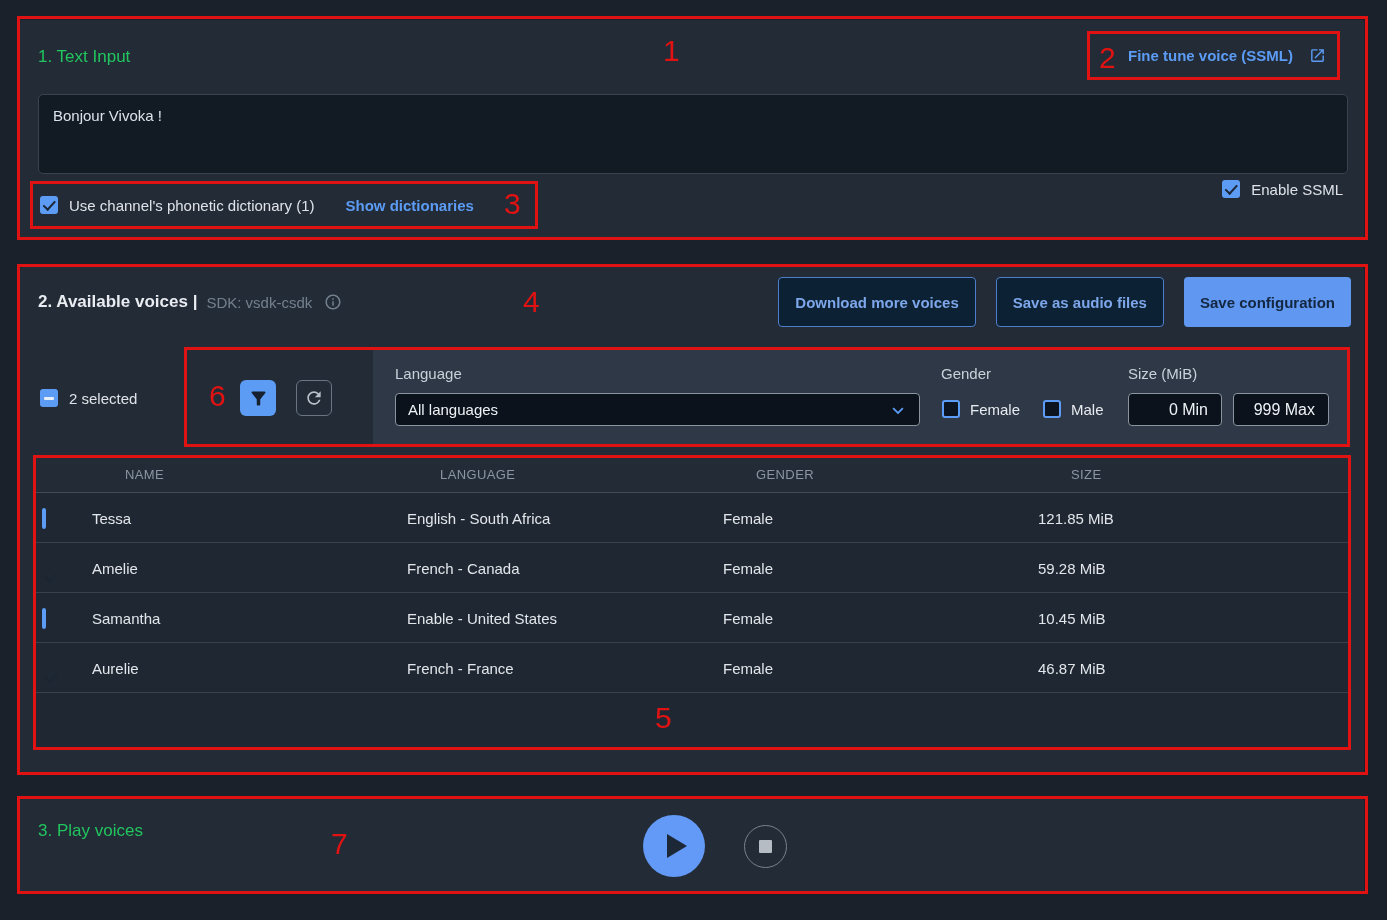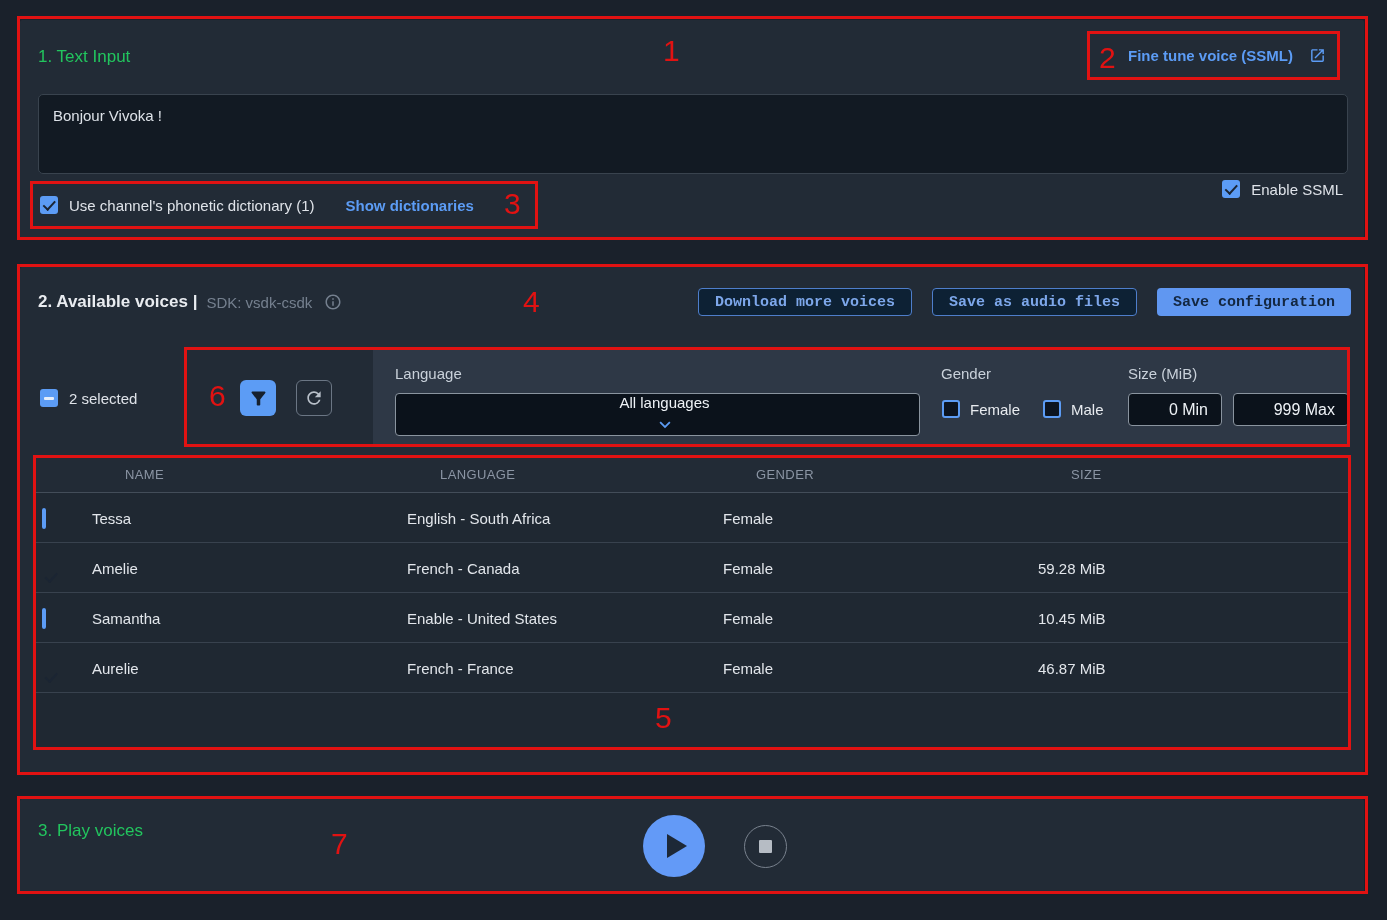--- a/index.html
+++ b/index.html
@@ -40,38 +40,38 @@
   .cb.indet::after { content: ""; position: absolute; left: 4px; top: 7.5px; width: 10px; height: 3px;
     background: #e6eefb; border-radius: 1px; }
 
   
   .p2-header { position: absolute; left: 18px; right: 13px; top: 17px; height: 36px;
     display: flex; align-items: center; justify-content: space-between; }
   .p2-title-grp { display: flex; align-items: center; gap: 9px; }
   .p2-title { font-size: 17px; font-weight: bold; color: #e9ecf0; }
   .sdk { font-size: 15px; color: #75808f; }
   .btn-grp { display: flex; gap: 20px; }
-  .btn { height: 28px; padding: 0 16px; border-radius: 4px; font-size: 15px; font-weight: bold;
-    display: flex; align-items: center; cursor: pointer; border: none; font-family: Liberation Mono, monospace; }
+  .btn { height: 50px; padding: 0 16px; border-radius: 4px; font-size: 15px; font-weight: bold;
+    display: flex; align-items: center; cursor: pointer; border: none; font-family: Liberation Sans, sans-serif; }
   .btn.outlined { background: #0d2134; border: 1px solid #4e7ecb; color: #7da7ea; }
   .btn.primary { background: #6097f1; color: #132741; }
 
   .selected-row { position: absolute; left: 20px; top: 122px; display: flex; align-items: center; }
   .selected-row .lbl { margin-left: 11px; font-size: 15px; color: #dfe3e9; }
 
   
   .icon-btn { position: absolute; width: 36px; height: 36px; border-radius: 6px;
     display: flex; align-items: center; justify-content: center; cursor: pointer; }
   .filter-btn { left: 220px; top: 113px; background: #5c9cf5; }
   .refresh-btn { left: 276px; top: 113px; background: transparent; border: 1px solid #6b7684; }
   .filter-strip { position: absolute; left: 353px; top: 83px; width: 976px; height: 95px; background: #2e3846; }
   .fs-label { position: absolute; font-size: 15px; color: #c9d1da; }
-  .dropdown { position: absolute; left: 22px; top: 43px; width: 525px; height: 43px;
+  .dropdown { position: absolute; left: 22px; top: 43px; width: 525px; height: 33px;
     background: #0b121b; border: 1px solid #8a949f; border-radius: 4px;
-    display: flex; align-items: center; padding: 0 10px 0 24px; cursor: pointer; flex-direction: column; }
+    display: flex; align-items: center; padding: 0 10px 0 12px; cursor: pointer; }
   .dropdown .val { font-size: 15px; color: #eef2f6; flex: 1; }
   .gender-item { position: absolute; top: 50px; display: flex; align-items: center; }
   .gender-item .lbl { margin-left: 10px; font-size: 15px; color: #e8ebef; }
   .size-input { position: absolute; top: 43px; height: 33px; background: #0b121b;
     border: 1px solid #8a949f; border-radius: 4px; font-size: 16px; color: #eef2f6;
     display: flex; align-items: center; justify-content: flex-end; padding-right: 13px; cursor: text; }
 
   
   .table { position: absolute; left: 13px; top: 189px; width: 1317px; height: 294px; background: #1f2832; }
   .thead { background: #222b36; height: 37px; border-bottom: 1px solid #434d59; padding-left: 33px; }
@@ -180,40 +180,41 @@
       <span class="cb unchecked"></span>
       <span class="lbl">Female</span>
     </div>
     <div class="gender-item" style="left:670px;">
       <span class="cb unchecked"></span>
       <span class="lbl">Male</span>
     </div>
 
     <span class="fs-label" style="left:755px; top:15px;">Size (MiB)</span>
     <div class="size-input" style="left:755px; width:94px;">0 Min</div>
-    <div class="size-input" style="left:860px; width:116px;">999 Max</div>
+    <div class="size-input" style="left:860px; width:96px;">999 Max</div>
   </div>
 
   <div class="table">
     <div class="thead">
       <div class="grid-row">
           <div></div>
           <div class="th">NAME</div>
           <div class="th">LANGUAGE</div>
           <div class="th">GENDER</div>
           <div class="th">SIZE</div>
         </div>
     </div>
     <div>
         <div class="trow">
           <div class="grid-row">
             <div class="cell cb-cell"><span class="cb unchecked"></span></div>
             <div class="cell">Tessa</div>
             <div class="cell">English - South Africa</div>
             <div class="cell">Female</div>
+            <div class="cell">121.85 MiB</div>
           </div>
         </div>
         <div class="trow">
           <div class="grid-row">
             <div class="cell cb-cell"><span class="cb checked"></span></div>
             <div class="cell">Amelie</div>
             <div class="cell">French - Canada</div>
             <div class="cell">Female</div>
             <div class="cell">59.28 MiB</div>
           </div>

